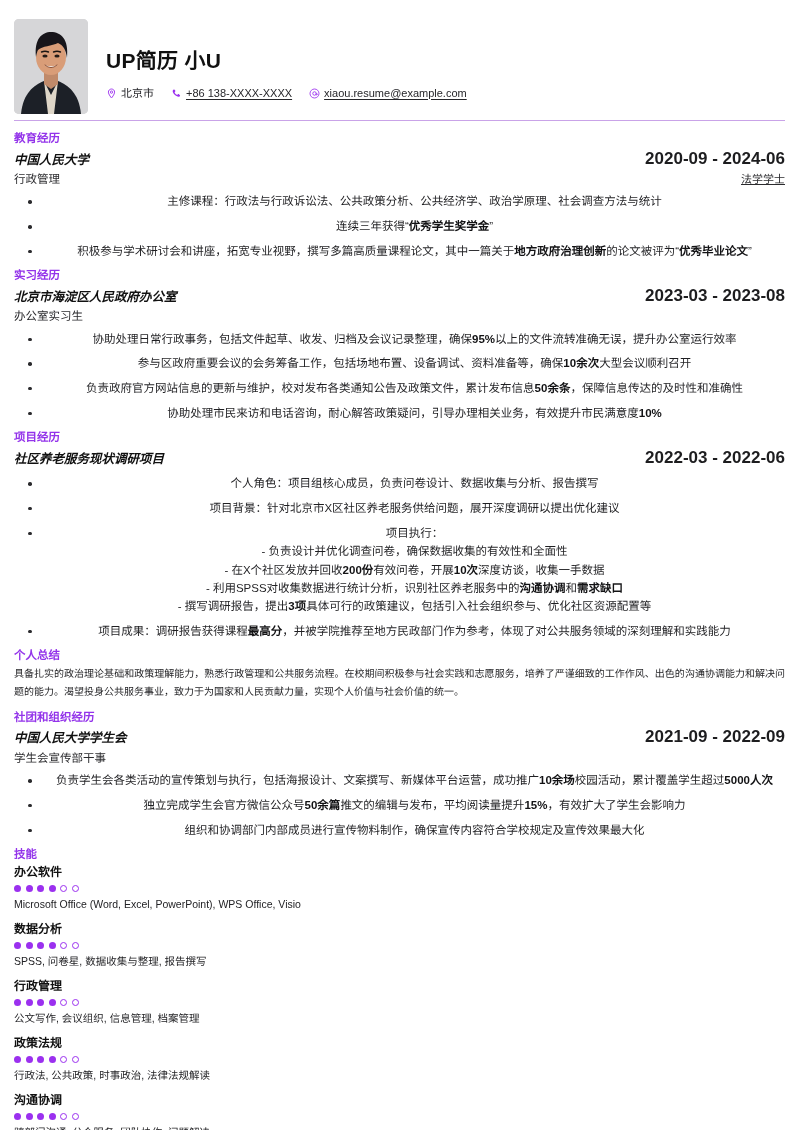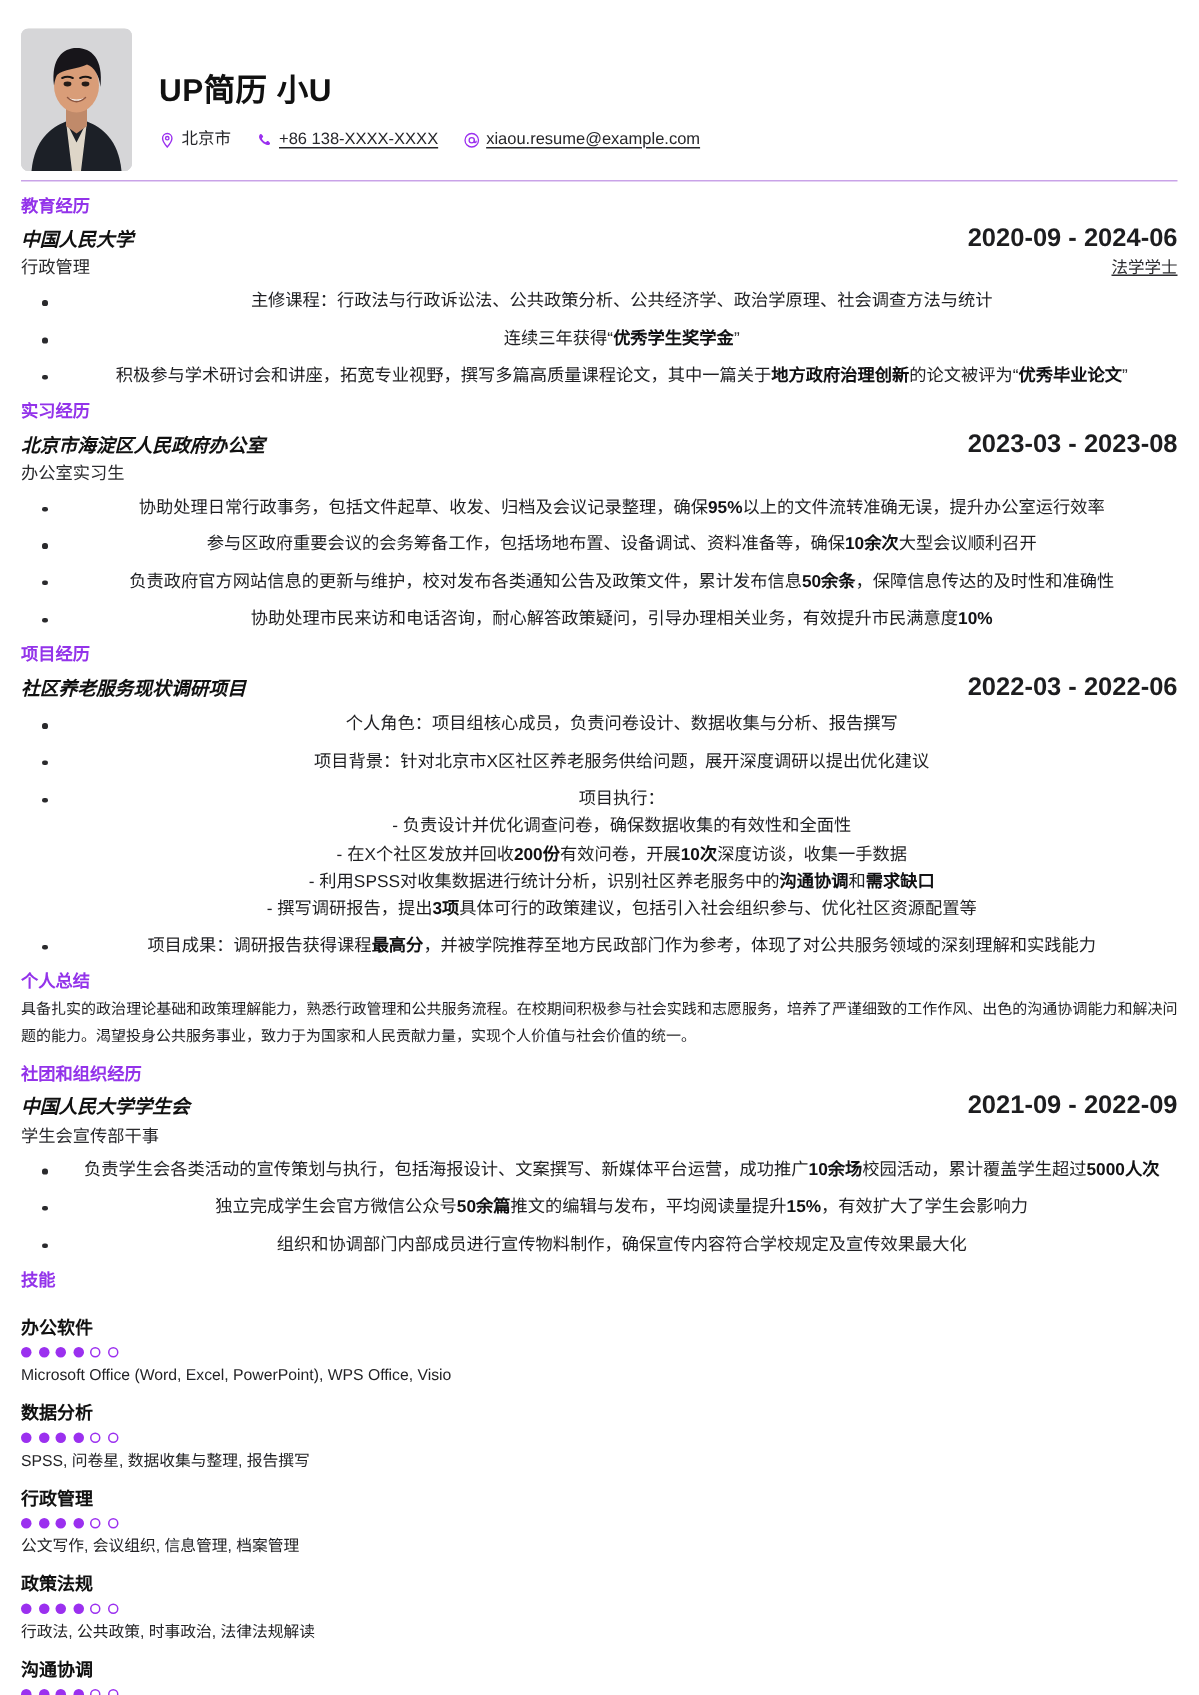--- a/index.html
+++ b/index.html
@@ -305,21 +305,21 @@
     <ul class="bullets">
       <li>负责学生会各类活动的宣传策划与执行，包括海报设计、文案撰写、新媒体平台运营，成功推广<b>10余场</b>校园活动，累计覆盖学生超过<b>5000人次</b></li>
       <li>独立完成学生会官方微信公众号<b>50余篇</b>推文的编辑与发布，平均阅读量提升<b>15%</b>，有效扩大了学生会影响力</li>
       <li>组织和协调部门内部成员进行宣传物料制作，确保宣传内容符合学校规定及宣传效果最大化</li>
     </ul>
   </div>
 
   <div class="section">
     <div class="sec-title">技能</div>
 
-    <div class="skill-block" style="margin-top:14px;">
+    <div class="skill-block" style="margin-top:1px;">
       <div class="skill-name">办公软件</div>
       <div class="dots">
           <span class="dot on"></span>
           <span class="dot on"></span>
           <span class="dot on"></span>
           <span class="dot on"></span>
           <span class="dot off"></span>
           <span class="dot off"></span>
         </div>
       <div class="skill-desc">Microsoft Office (Word, Excel, PowerPoint), WPS Office, Visio</div>

